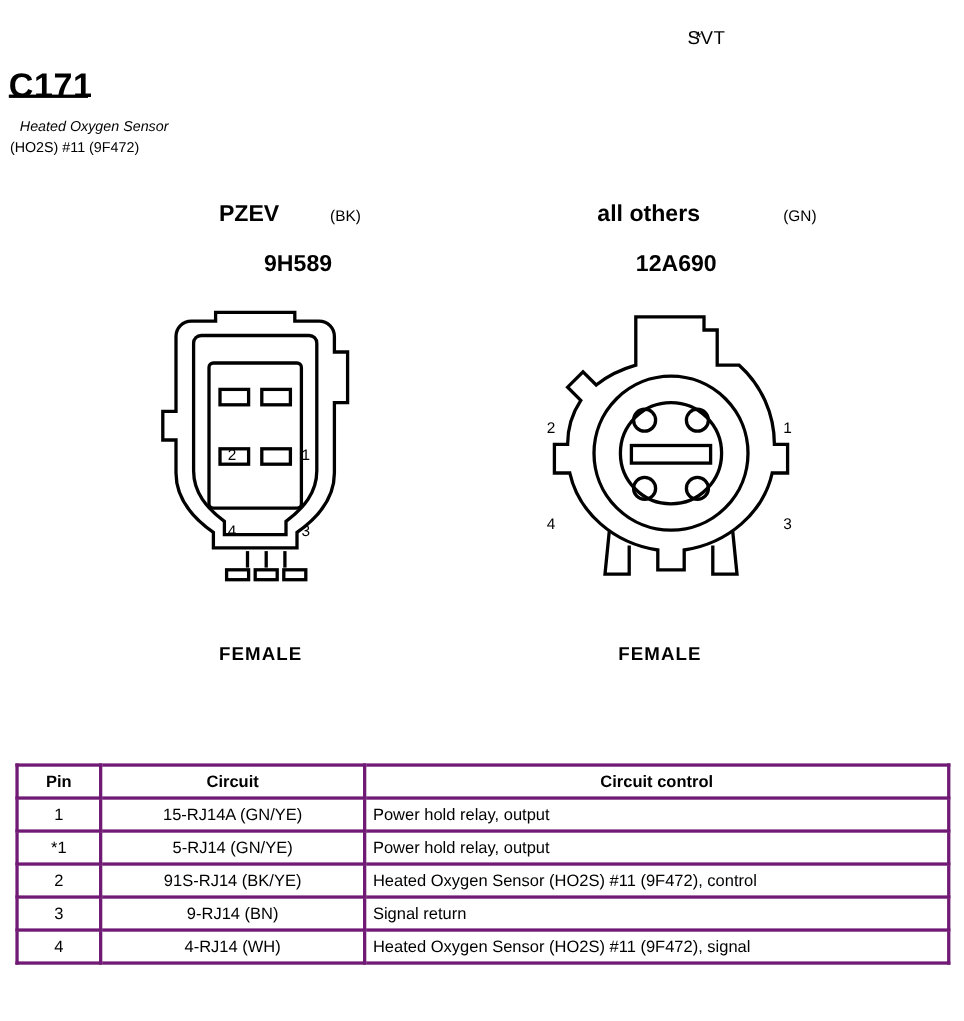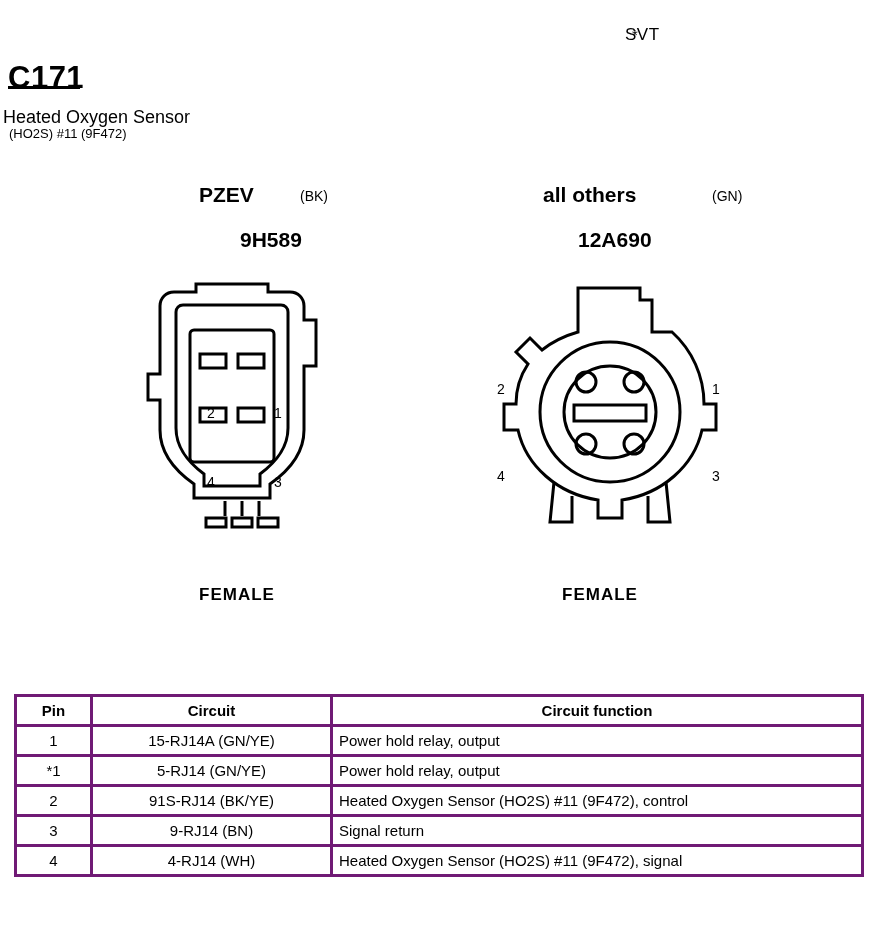--- a/index.html
+++ b/index.html
@@ -32,22 +32,23 @@
     font-size: 31px;
     font-weight: bold;
     letter-spacing: 0.5px;
   }
   #conn-id-underline {
     left: 8px; top: 86px;
     width: 72px; height: 3px;
     background: #000;
   }
   #desc-1 {
-    left: 3px; top: 107px;
-    font-size: 18px;
+    left: 18px; top: 107px;
+    font-size: 13px;
+    font-style: italic;
   }
   #desc-2 {
     left: 9px; top: 126px;
     font-size: 13px;
   }
 
   
   .conn-title {
     font-size: 21px;
     font-weight: bold;
@@ -233,21 +234,21 @@
 <div class="abs pin-num" style="left:497px; top:381px;">2</div>
 <div class="abs pin-num" style="left:712px; top:381px;">1</div>
 <div class="abs pin-num" style="left:497px; top:468px;">4</div>
 <div class="abs pin-num" style="left:712px; top:468px;">3</div>
 
 <table class="abs" id="pin-table">
   <thead>
     <tr>
       <th class="col-pin">Pin</th>
       <th class="col-circuit">Circuit</th>
-      <th class="col-function" style="text-align:center;">Circuit function</th>
+      <th class="col-function" style="text-align:center;">Circuit control</th>
     </tr>
   </thead>
   <tbody>
     <tr>
       <td class="col-pin">1</td>
       <td class="col-circuit">15-RJ14A (GN/YE)</td>
       <td class="col-function">Power hold relay, output</td>
     </tr>
     <tr>
       <td class="col-pin">*1</td>

